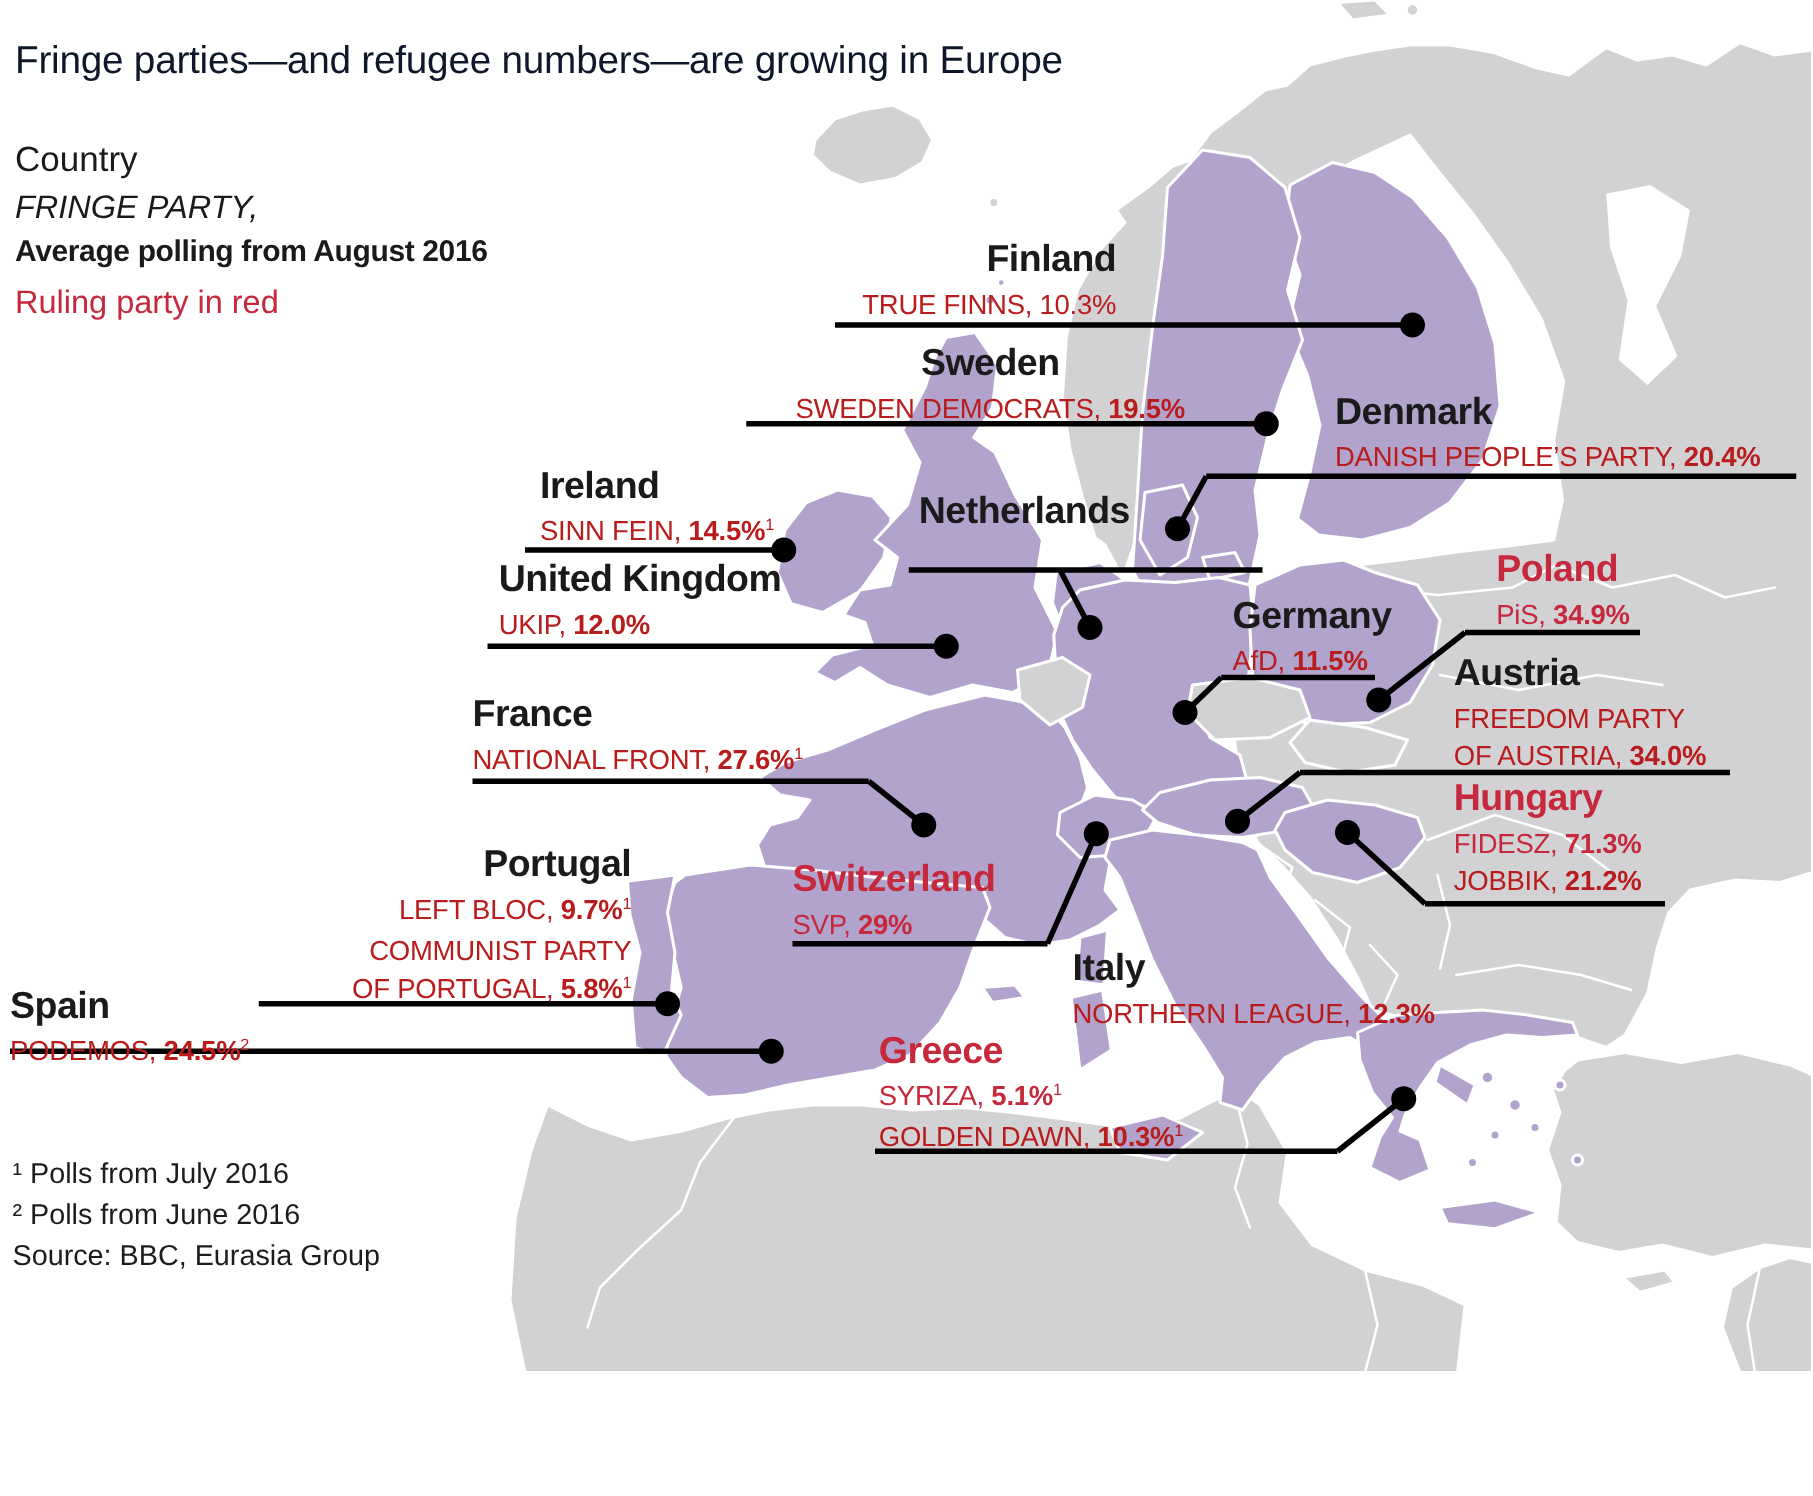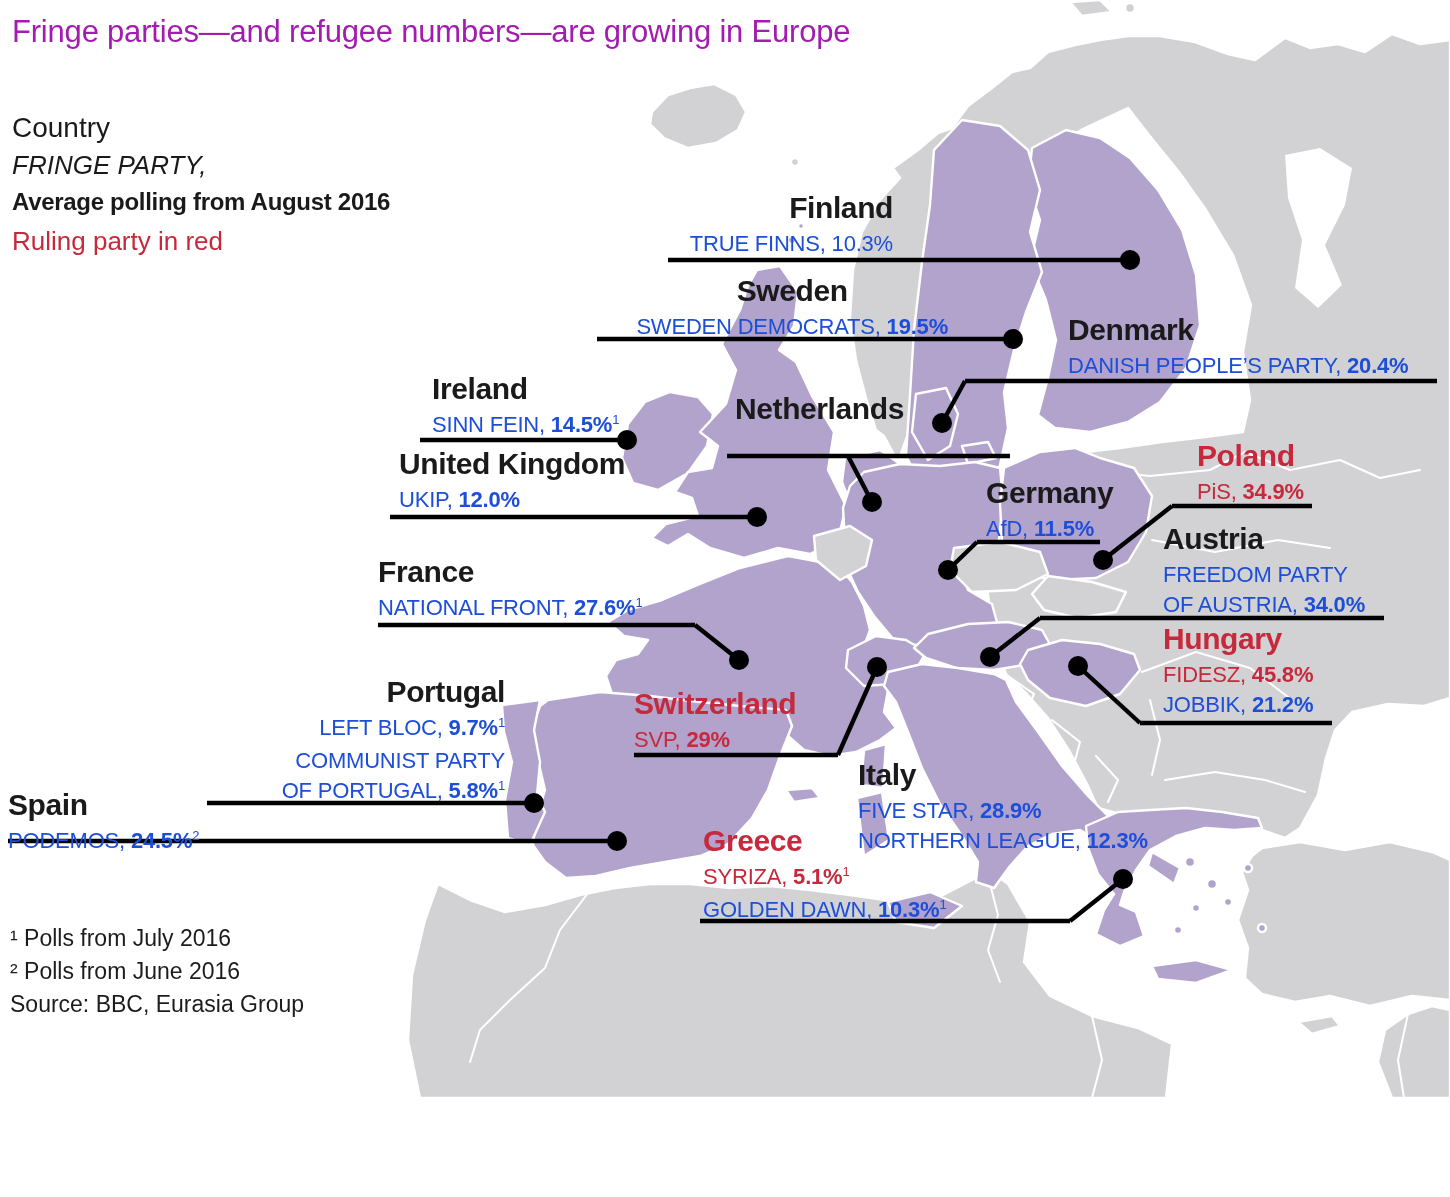--- a/index.html
+++ b/index.html
@@ -11,30 +11,30 @@
   html,body{margin:0;padding:0;background:#fff;}
   body{width:1450px;height:1197px;position:relative;overflow:hidden;
        font-family:"Liberation Sans",sans-serif;color:var(--ink);}
   #map-svg{position:absolute;left:0;top:0;}
   .land-g{fill:var(--gray);stroke:#fff;stroke-width:2.4;stroke-linejoin:round;}
   .land-p{fill:var(--purple);stroke:#fff;stroke-width:2.4;stroke-linejoin:round;}
   .sea{fill:#fff;stroke:none;}
   .brd{fill:none;stroke:#fff;stroke-width:2;stroke-linejoin:round;stroke-linecap:round;}
   .leader{stroke:#000;stroke-width:4.4;stroke-linecap:butt;}
   .leader-dot{fill:#000;}
-  .page-title{position:absolute;left:12px;top:14px;font-size:31px;letter-spacing:-.2px;color:#a21caf;white-space:nowrap;}
+  .page-title{position:absolute;left:12px;top:30px;font-size:31px;letter-spacing:-.2px;color:#0f172a;white-space:nowrap;}
   .legend{position:absolute;left:12px;}
   .legend-country{top:112px;font-size:28px;}
   .legend-party{top:150px;font-size:26px;font-style:italic;}
   .legend-polling{top:188px;font-size:24px;font-weight:bold;letter-spacing:-.3px;}
   .legend-ruling{top:226px;font-size:26px;color:var(--red);}
   .footnotes{position:absolute;left:10px;top:922px;font-size:23px;line-height:33px;color:#1c1c1c;}
   .country-label{position:absolute;white-space:nowrap;}
   .country-label .title{font-size:30px;font-weight:bold;line-height:34px;letter-spacing:-.4px;margin-bottom:4px;color:var(--ink);}
-  .country-label .pline{font-size:22px;line-height:30px;letter-spacing:-.2px;color:#1d4ed8;}
+  .country-label .pline{font-size:22px;line-height:30px;letter-spacing:-.2px;color:#b91c1c;}
   .country-label .red,.red{color:var(--red);}
   .sup{font-size:13px;position:relative;top:-8px;font-weight:normal;}
 </style>
 </head>
 <body>
 
 <svg id="map-svg" width="1450" height="1197" viewBox="0 0 1450 1197" xmlns="http://www.w3.org/2000/svg">
 
   <polygon class="land-g" points="898,462 884,436 876,430 866,398 856,360 850,318 853,270 862,232 880,200 900,178 893,168 918,150 938,133 952,128 968,106 992,88 1012,72 1030,68 1048,52 1075,45 1100,40 1128,36 1160,36 1195,42 1228,54 1255,60 1285,38 1310,48 1338,44 1365,52 1392,34 1420,44 1450,40 1450,698 1424,706 1388,704 1352,712 1335,730 1326,758 1318,795 1300,828 1285,838 1262,830 1243,820 1215,816 1186,810 1152,812 1120,814 1098,808 1087,784 1070,752 1048,718 1025,692 1006,674 998,652 990,610 984,566 988,524 996,498 1002,486 1035,470 1068,466 1078,470 1086,452 1120,448 1162,442 1205,437 1243,432 1250,400 1243,352 1251,305 1233,255 1206,210 1179,172 1149,135 1128,108 1085,128 1042,152 1000,182 962,220 936,270 923,332 917,396 908,434"></polygon>
 
@@ -190,21 +190,21 @@
       <div class="title red">Poland</div>
       <div class="pline red"><span>PiS, </span><span style="font-weight: bold;">34.9%</span></div>
     </div>
     <div class="country-label" style="top: 522px; left: 1163px;">
       <div class="title">Austria</div>
       <div class="pline"><span>FREEDOM PARTY</span></div>
       <div class="pline"><span>OF AUSTRIA, </span><span style="font-weight: bold;">34.0%</span></div>
     </div>
     <div class="country-label" style="top: 622px; left: 1163px;">
       <div class="title red">Hungary</div>
-      <div class="pline red"><span>FIDESZ, </span><span style="font-weight: bold;">45.8%</span></div>
+      <div class="pline red"><span>FIDESZ, </span><span style="font-weight: bold;">71.3%</span></div>
       <div class="pline"><span>JOBBIK, </span><span style="font-weight: bold;">21.2%</span></div>
     </div>
     <div class="country-label" style="top: 555px; left: 378px;">
       <div class="title">France</div>
       <div class="pline"><span>NATIONAL FRONT, </span><span style="font-weight: bold;">27.6%</span><span class="sup">1</span></div>
     </div>
     <div class="country-label" style="top: 687px; left: 634px;">
       <div class="title red">Switzerland</div>
       <div class="pline red"><span>SVP, </span><span style="font-weight: bold;">29%</span></div>
     </div>
@@ -213,21 +213,20 @@
       <div class="pline"><span>LEFT BLOC, </span><span style="font-weight: bold;">9.7%</span><span class="sup">1</span></div>
       <div class="pline"><span>COMMUNIST PARTY</span></div>
       <div class="pline"><span>OF PORTUGAL, </span><span style="font-weight: bold;">5.8%</span><span class="sup">1</span></div>
     </div>
     <div class="country-label" style="top: 768px; left: 8px; margin-top: 20px;">
       <div class="title">Spain</div>
       <div class="pline"><span>PODEMOS, </span><span style="font-weight: bold;">24.5%</span><span class="sup">2</span></div>
     </div>
     <div class="country-label" style="top: 758px; left: 858px;">
       <div class="title">Italy</div>
-      <div class="pline"><span>FIVE STAR, </span><span style="font-weight: bold;">28.9%</span></div>
       <div class="pline"><span>NORTHERN LEAGUE, </span><span style="font-weight: bold;">12.3%</span></div>
     </div>
     <div class="country-label" style="top: 824px; left: 703px;">
       <div class="title red">Greece</div>
       <div class="pline red"><span>SYRIZA, </span><span style="font-weight: bold;">5.1%</span><span class="sup">1</span></div>
       <div class="pline"><span>GOLDEN DAWN, </span><span style="font-weight: bold;">10.3%</span><span class="sup">1</span></div>
     </div>
   </div>
 
 </body></html>

